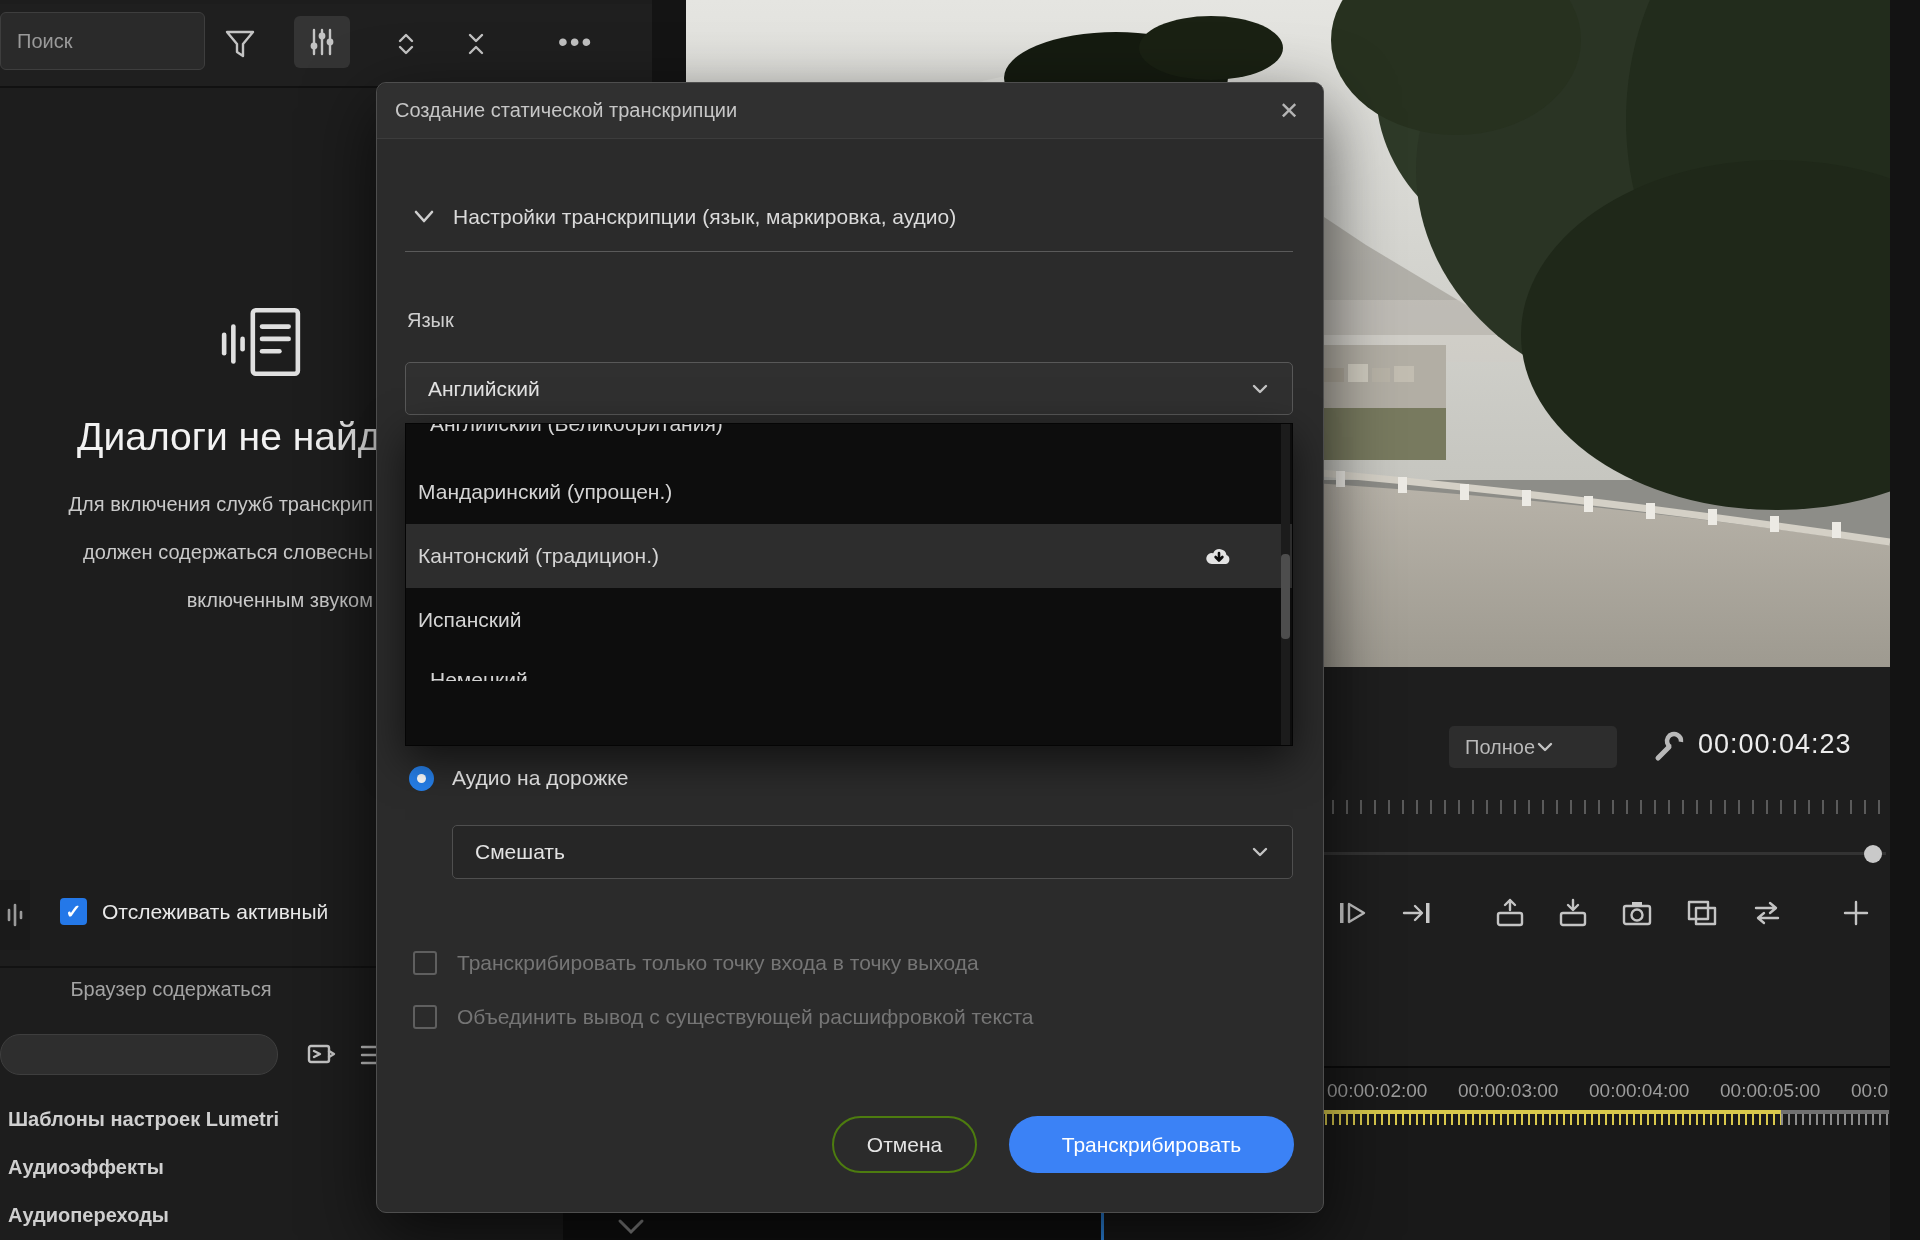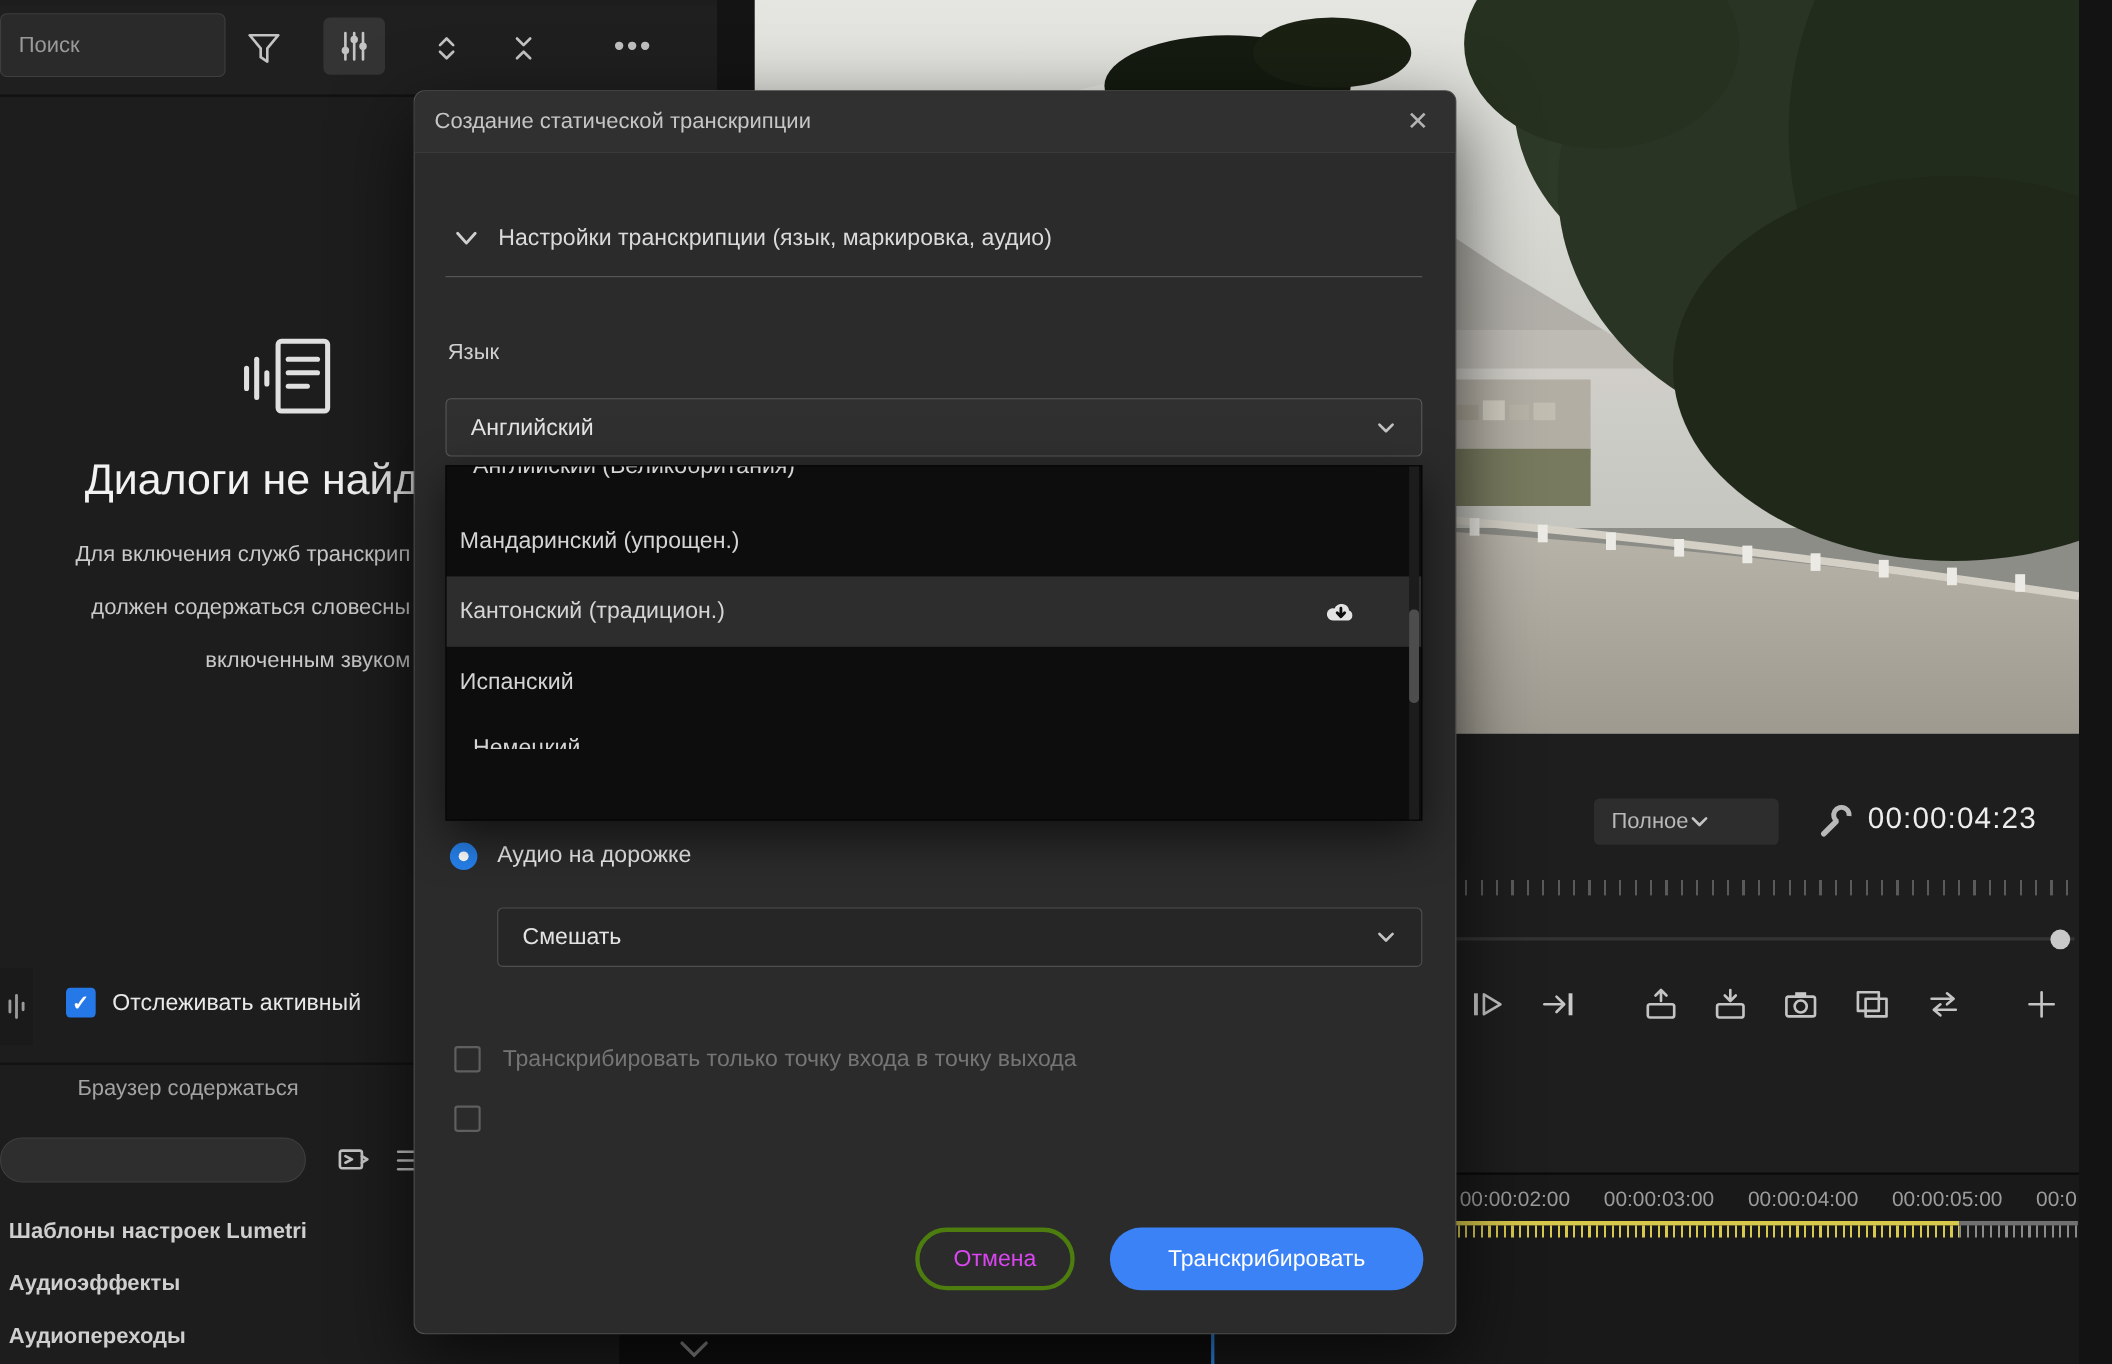--- a/index.html
+++ b/index.html
@@ -36,21 +36,21 @@
   .sel .chev { margin-left:auto; }
   .ddlist { background:#0d0d0d; border:1px solid #050505; box-shadow:0 14px 40px rgba(0,0,0,.6); z-index:5; }
   .ddrow { height:64px; display:flex; align-items:center; padding:0 12px; font-size:21px; color:#d4d4d4; }
   .ddrow.hov { background:#2d2d2d; }
   .partial { position:relative; overflow:hidden; }
   .partial span { position:absolute; left:24px; font-size:21px; color:#d4d4d4; white-space:nowrap; }
   .radio-outer { width:25px; height:25px; border-radius:50%; background:#2680eb; display:flex; align-items:center; justify-content:center; }
   .radio-dot { width:9px; height:9px; border-radius:50%; background:#fff; }
   .dlg-chk-label { font-size:21px; color:#757575; }
   .pill { border-radius:30px; display:flex; align-items:center; justify-content:center; font-size:21px; cursor:pointer; }
-  .pill-secondary { background:transparent; border:4px solid #4d7c0f; color:#d946ef; }
+  .pill-secondary { background:transparent; border:2px solid #4d7c0f; color:#e5e5e5; }
   .pill-primary { background:#3b82f6; border:none; color:#fff; }
 
   
   #right-panel { left:686px; top:0; width:1204px; height:1066px; background:#1e1e1e; }
   #video-viewport { left:0; top:0; width:1204px; height:667px; overflow:hidden; background:#8d8d88; }
   .monitor-sel { background:#2d2d2d; border:none; border-radius:5px; display:flex; align-items:center; padding:0 16px; font-size:20px; color:#b9b9b9; }
   .timecode { font-size:27px; color:#ededed; letter-spacing:1px; }
   .tick-ruler { background:repeating-linear-gradient(90deg,#5a5a5a 0 2px,transparent 2px 14px); }
   .transport svg { display:block; }
 
@@ -393,20 +393,21 @@
           <path class="icon-stroke" d="M4 4 L10 10 L16 4"></path>
         </svg>
     </div>
 
     <div class="a row" style="left:36px;top:866px;height:28px;">
       <div class="chk-dis"></div>
       <span class="dlg-chk-label nw" style="margin-left:20px;">Транскрибировать только точку входа в точку выхода</span>
     </div>
     <div class="a row" style="left:36px;top:920px;height:28px;">
       <div class="chk-dis"></div>
+      <span class="dlg-chk-label nw" style="margin-left:20px;">Объединить вывод с существующей расшифровкой текста</span>
     </div>
 
     <div class="a pill pill-secondary" style="left:455px;top:1033px;width:145px;height:57px;">
         <span>Отмена</span>
       </div>
     <div class="a pill pill-primary" style="left:632px;top:1033px;width:285px;height:57px;">
         <span>Транскрибировать</span>
       </div>
   </div>
 

